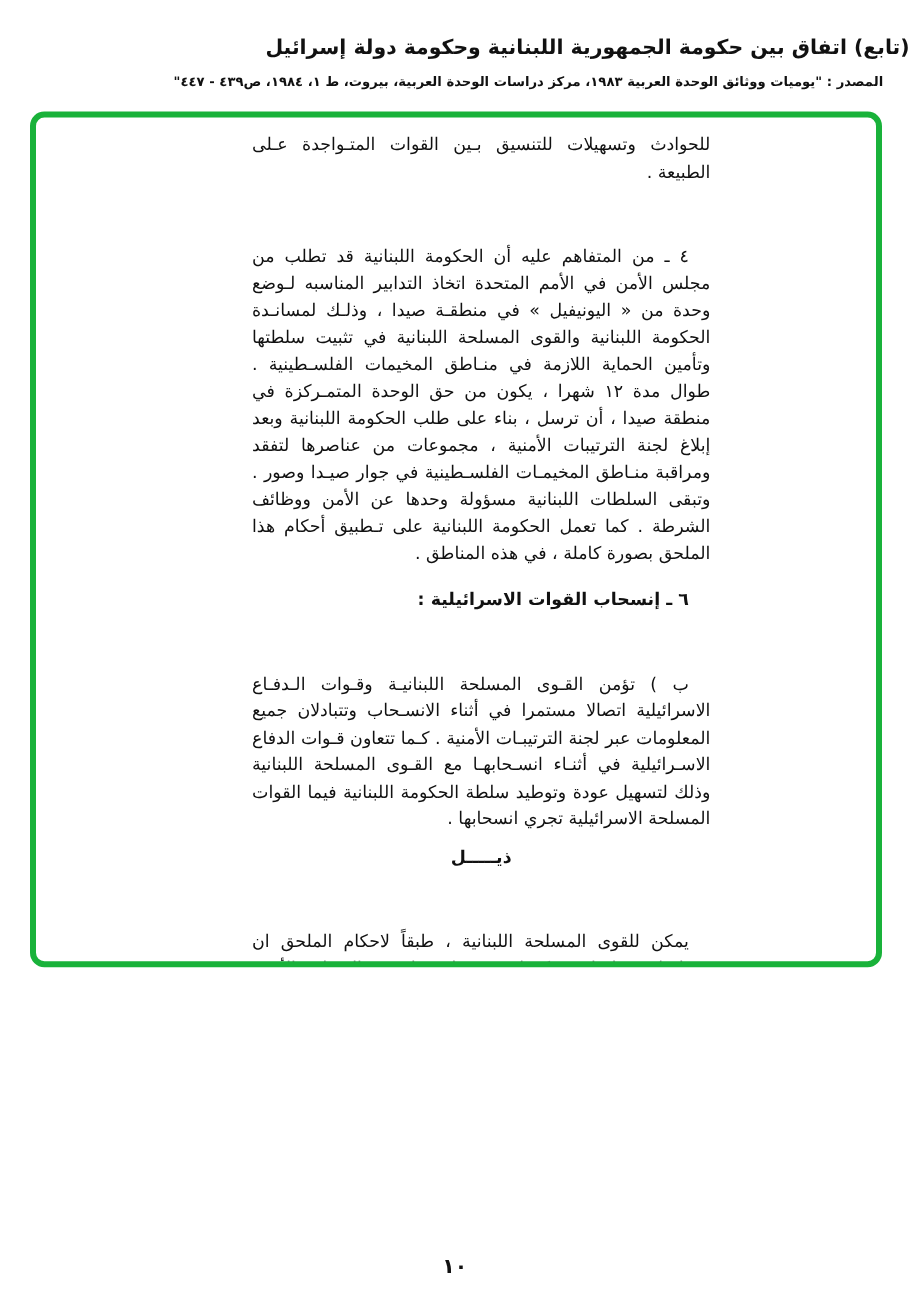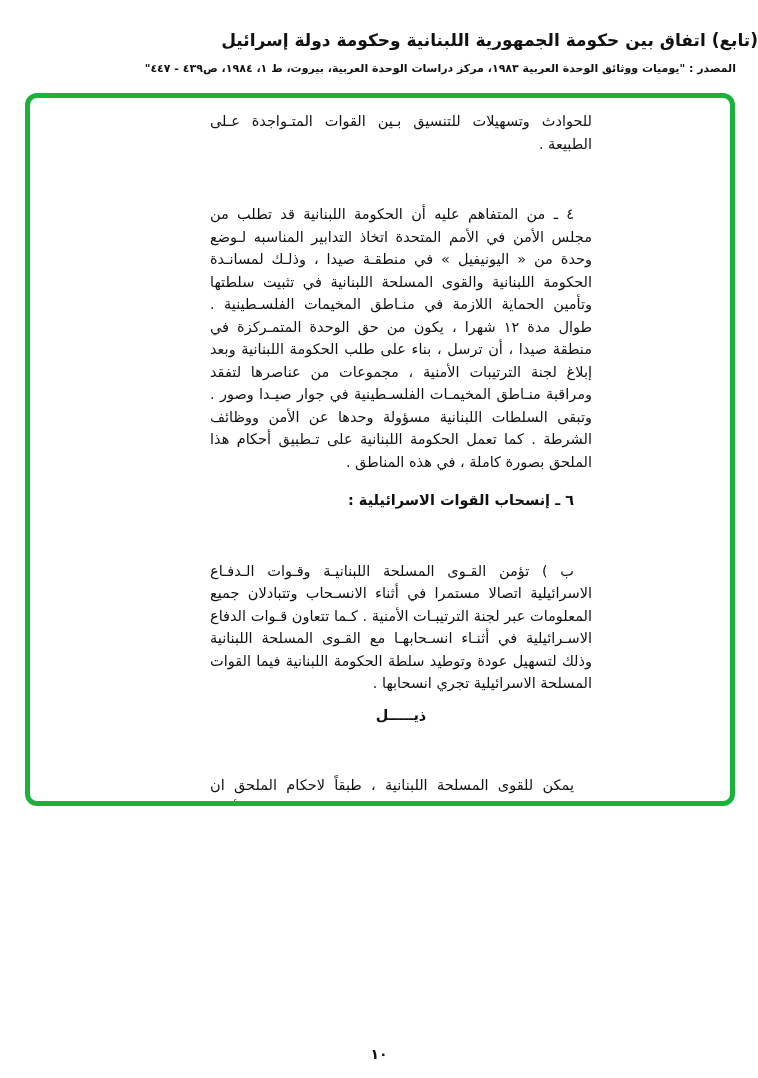--- a/index.html
+++ b/index.html
@@ -77,21 +77,21 @@
     text-indent: 0;
     margin-top: 0;
     margin-bottom: 10px;
   }
   .page-number {
     position: absolute;
     top: 1046px;
     left: 0;
     width: 100%;
     text-align: center;
-    font-size: 14px;
+    font-size: 17px;
     font-weight: bold;
   }
 </style>
 </head>
 <body>
 
 <div class="page">
 
   <div class="doc-title">(تابع) اتفاق بين حكومة الجمهورية اللبنانية وحكومة دولة إسرائيل</div>
 

